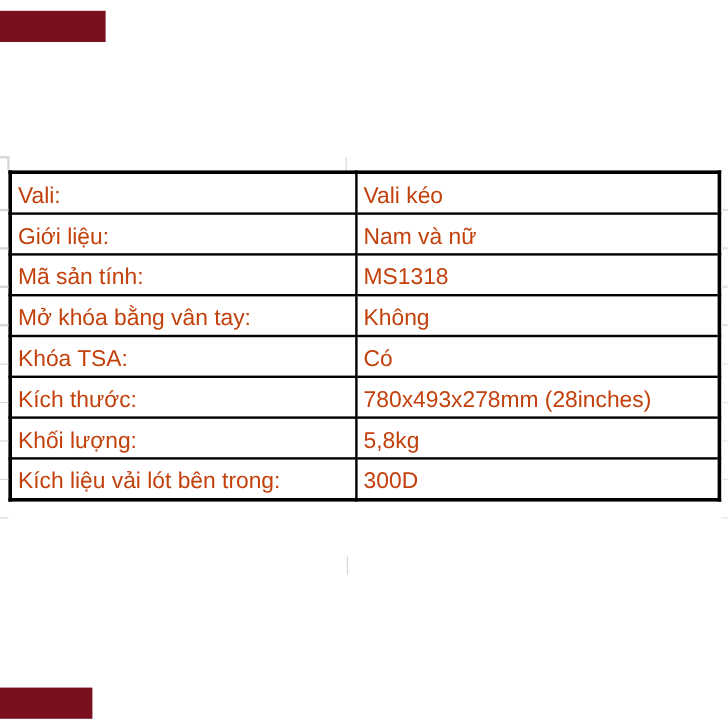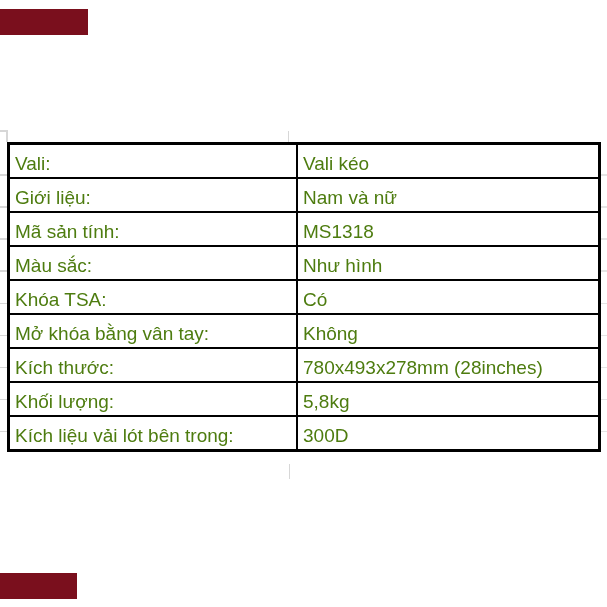--- a/index.html
+++ b/index.html
@@ -33,21 +33,21 @@
     table-layout: fixed;
   }
   table.spec-table { border: 3px solid #000; }
   table.spec-table td {
     border: 2px solid #000;
     height: 30px;
     vertical-align: bottom;
     padding: 0 2px 2px 5px;
     font-size: 19px;
     line-height: 1.08;
-    color: #4d7c0f;
+    color: #c2410c;
     white-space: nowrap;
     overflow: hidden;
   }
   td.label-cell { width: 279px; }
 
   
   .tick { position: absolute; background: #d7d7d7; }
   .tick.h { height: 1.5px; width: 7px; }
   .tick.h.left  { left: 0; }
   .tick.h.right { left: 601px; background: #e4e4e4; }
@@ -79,30 +79,26 @@
         </tr>
         <tr>
           <td class="label-cell">Giới liệu:</td>
           <td class="value-cell">Nam và nữ</td>
         </tr>
         <tr>
           <td class="label-cell">Mã sản tính:</td>
           <td class="value-cell">MS1318</td>
         </tr>
         <tr>
-          <td class="label-cell">Màu sắc:</td>
-          <td class="value-cell">Như hình</td>
+          <td class="label-cell">Mở khóa bằng vân tay:</td>
+          <td class="value-cell">Không</td>
         </tr>
         <tr>
           <td class="label-cell">Khóa TSA:</td>
           <td class="value-cell">Có</td>
-        </tr>
-        <tr>
-          <td class="label-cell">Mở khóa bằng vân tay:</td>
-          <td class="value-cell">Không</td>
         </tr>
         <tr>
           <td class="label-cell">Kích thước:</td>
           <td class="value-cell">780x493x278mm (28inches)</td>
         </tr>
         <tr>
           <td class="label-cell">Khối lượng:</td>
           <td class="value-cell">5,8kg</td>
         </tr>
         <tr>

